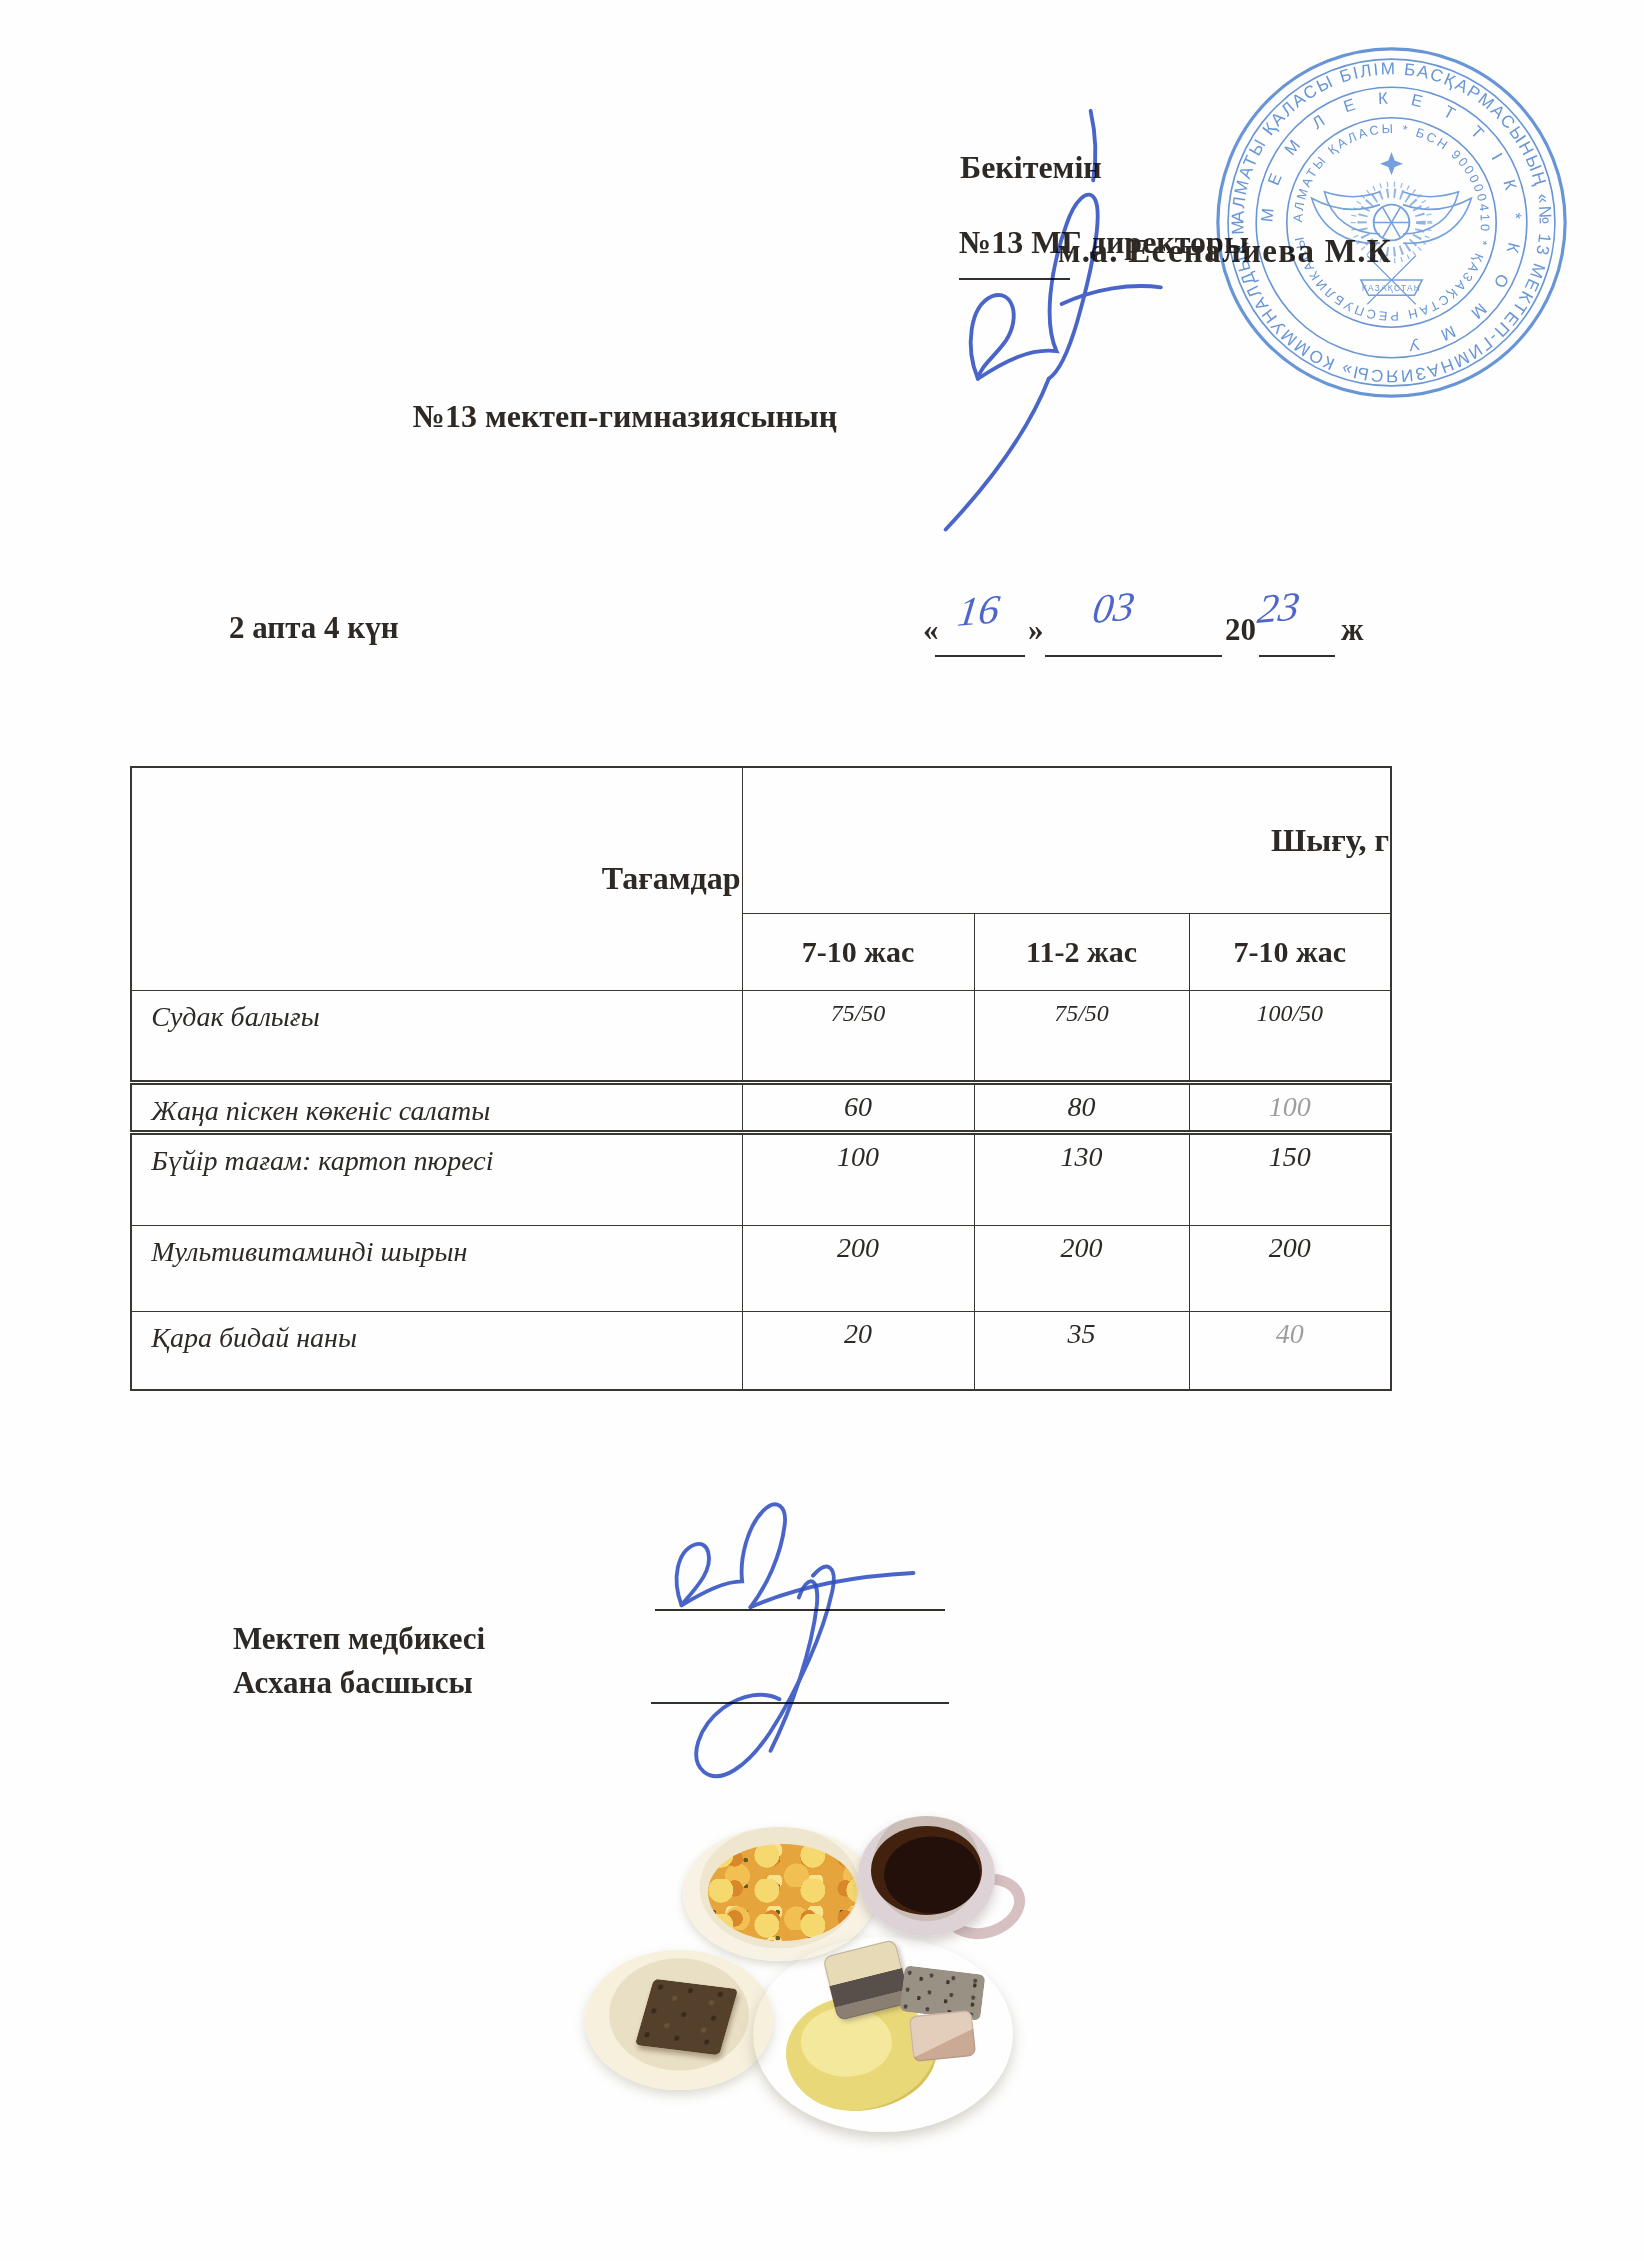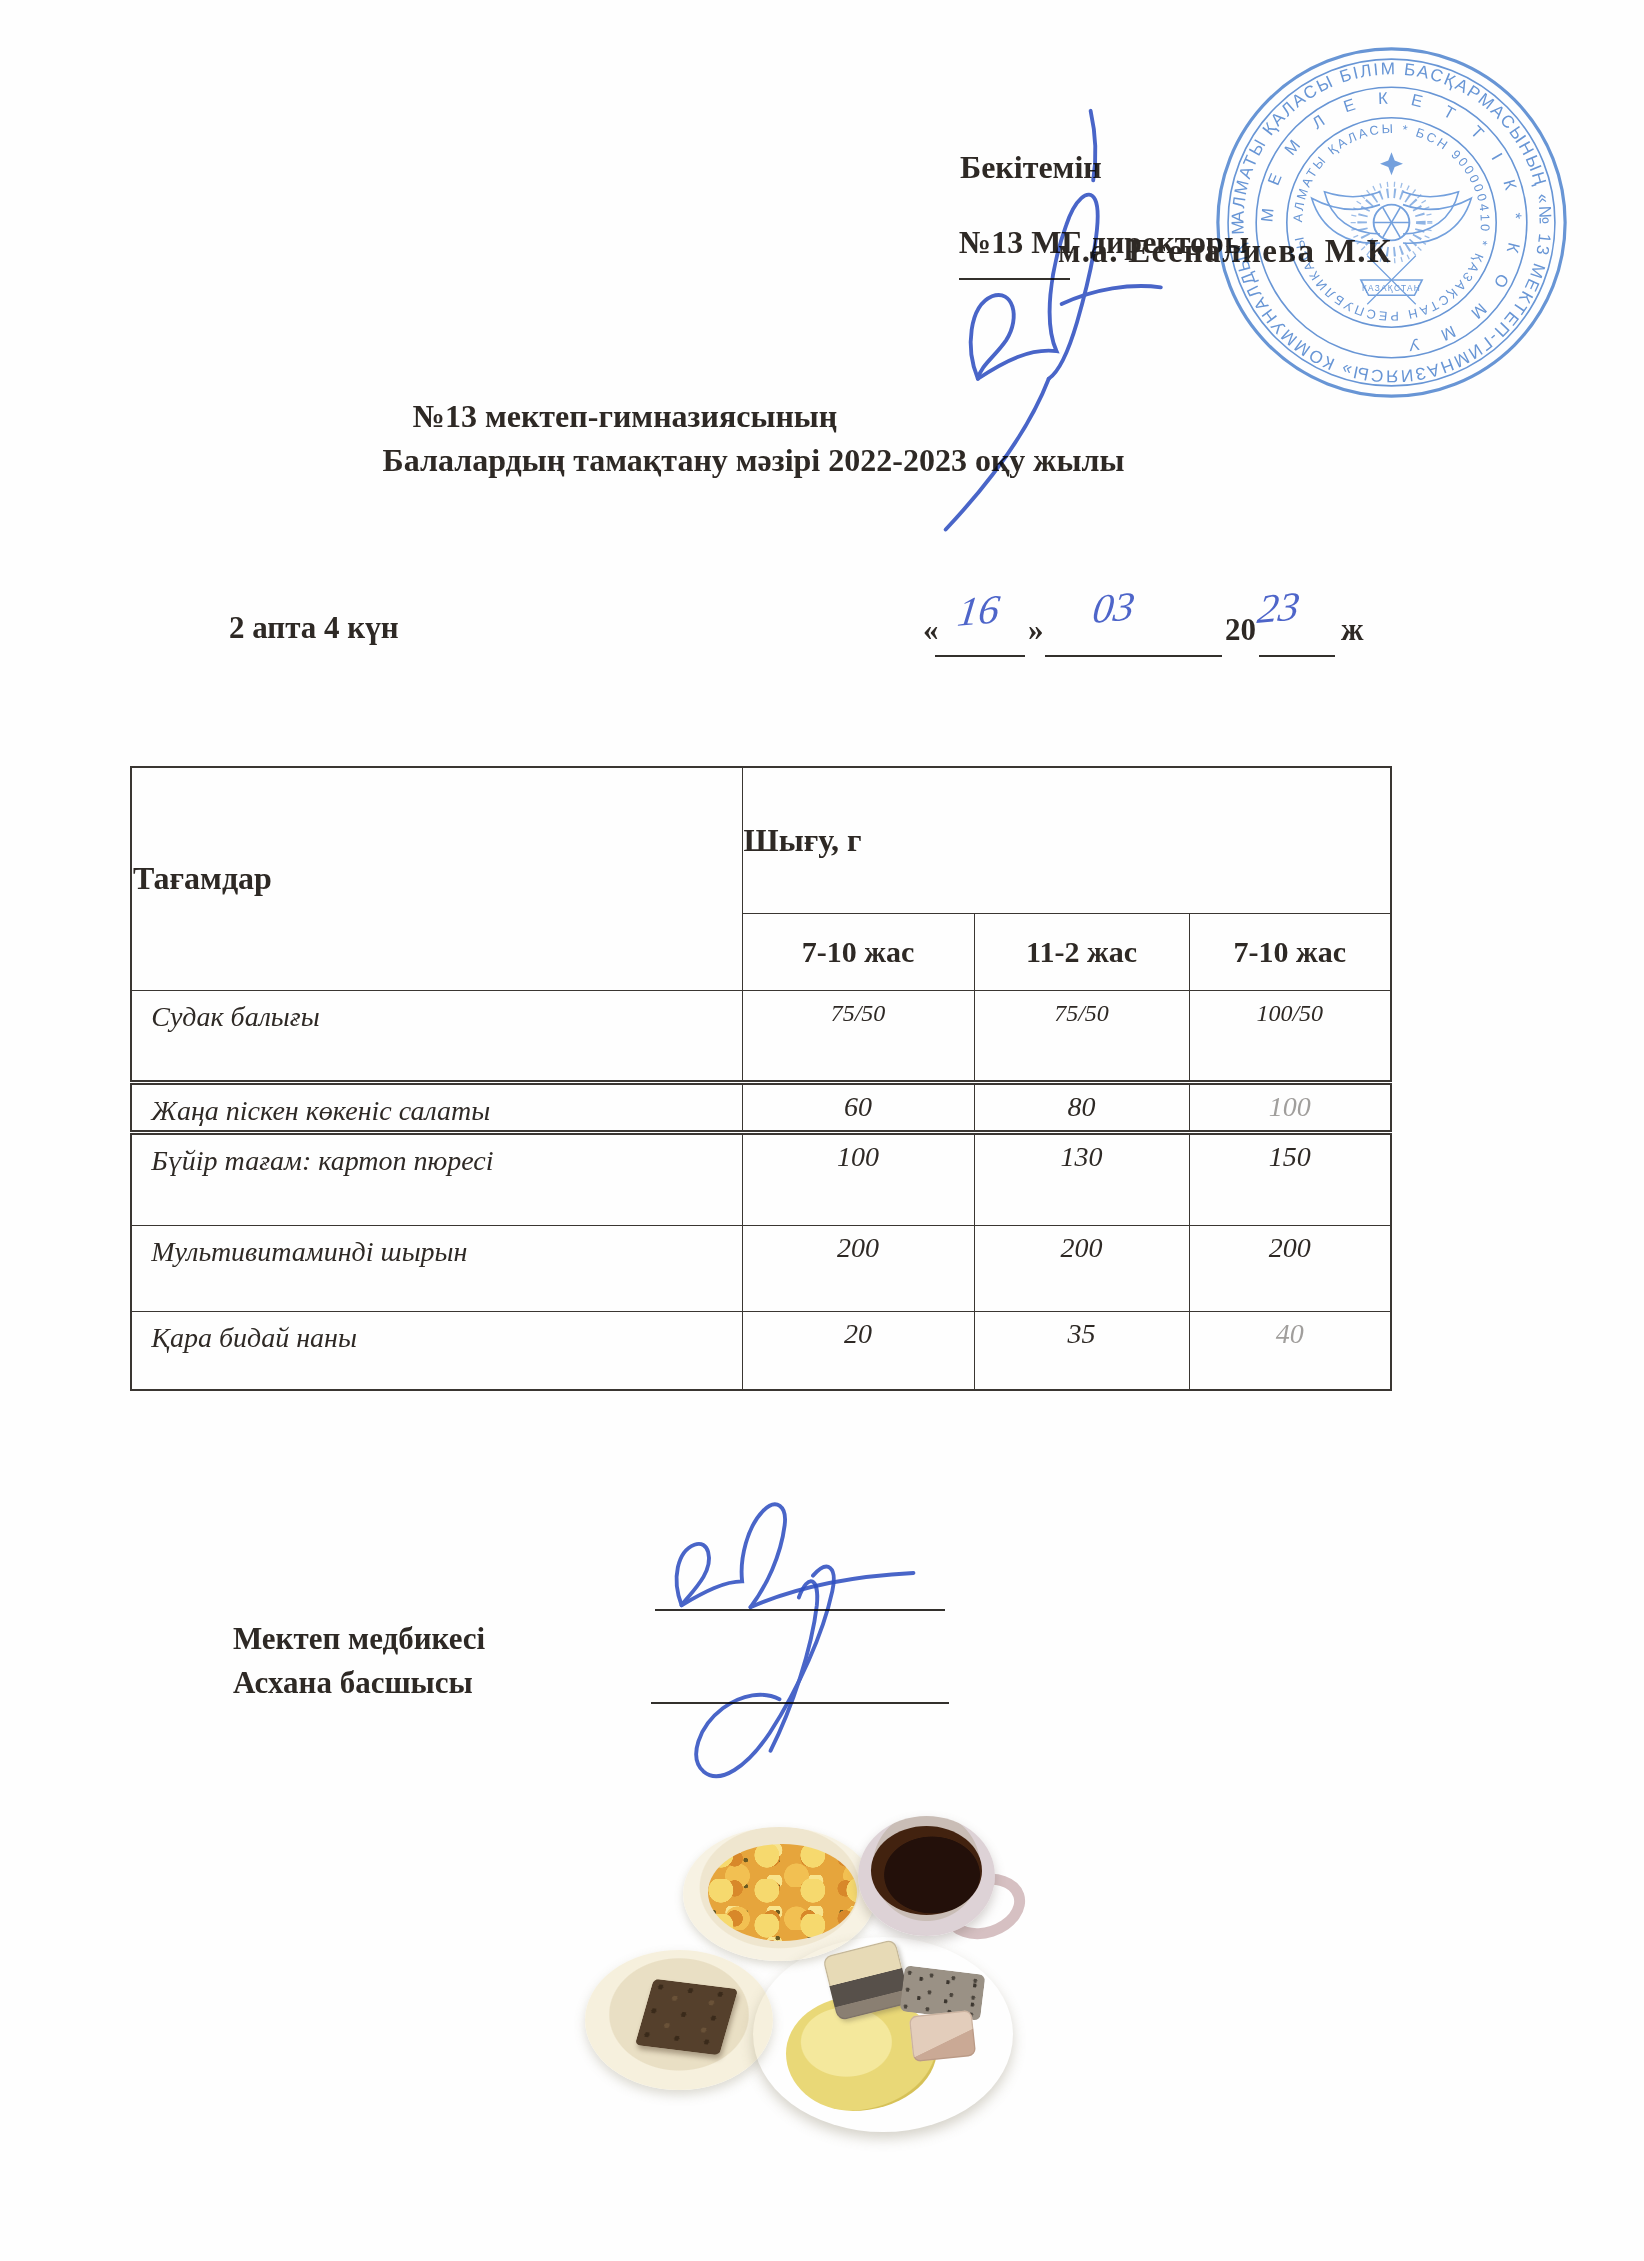--- a/index.html
+++ b/index.html
@@ -12,21 +12,21 @@
   .name-line{font-size:33px;font-weight:700;letter-spacing:1.3px;white-space:nowrap;}
   .title-center{text-align:center;font-size:32px;font-weight:700;white-space:nowrap;}
   .rule{border-top:2.6px solid #33302c;height:0;}
   .pen-digit{font-size:41px;font-style:italic;color:#3b55c4;opacity:.9;
              transform:skewX(-12deg) rotate(-5deg);transform-origin:left bottom;white-space:nowrap;}
   .date-glyph{font-size:31px;font-weight:600;white-space:nowrap;}
 
   table.menu{position:absolute;left:130px;top:766px;width:1260px;border-collapse:collapse;table-layout:fixed;}
   table.menu td,table.menu th{border:1.9px solid #3a3632;}
   table.menu{border:2.6px solid #3a3632;}
-  th.h1{font-size:32px;font-weight:700;vertical-align:middle;text-align:left;}
+  th.h1{font-size:32px;font-weight:700;vertical-align:middle;text-align:right;}
   th.h2{font-size:30px;font-weight:700;vertical-align:middle;text-align:center;}
   td.dish{font-size:28px;font-style:italic;text-align:left;vertical-align:top;padding:10.3px 6.4px 0 19.3px;}
   td.val{font-size:28px;font-style:italic;text-align:center;vertical-align:top;padding-top:6.4px;}
   td.val.small{font-size:24px;padding-top:9px;}
   td.faint{color:#a09e9c;}
   tr.dbl td{border-bottom:5.2px double #3a3632;}
 
   .sig-label{font-size:31px;font-weight:700;white-space:nowrap;}
 
   .stamp-svg{mix-blend-mode:multiply;opacity:.85;}
@@ -96,21 +96,20 @@
 <body>
 
 <div class="page">
 
   <div class="abs approval-line" style="left:960px;top:108px;">Бекітемін</div>
   <div class="abs approval-line" style="left:959px;top:183px;">№13 МГ директоры</div>
   <div class="abs rule" style="left:959px;top:278px;width:111px;"></div>
   <div class="abs name-line" style="left:1058px;top:233px;">м.а. Есеналиева М.К</div>
 
   <div class="abs title-center" style="left:258px;top:356px;width:734px;margin-top:42px;">№13 мектеп-гимназиясының</div>
-  <div class="abs title-center" style="left:193px;top:442px;width:1121px;">Балалардың тамақтану мәзірі 2022-2023 оқу жылы</div>
 
   <div class="abs doc-text b" style="left:229px;top:611px;">2 апта 4  күн</div>
   <div class="abs date-glyph" style="left:923px;top:612px;">«</div>
   <div class="abs pen-digit" style="left:955px;top:588px;">16</div>
   <div class="abs date-glyph" style="left:1028px;top:612px;">»</div>
   <div class="abs pen-digit" style="left:1090px;top:585px;">03</div>
   <div class="abs date-glyph" style="left:1225px;top:612px;">20</div>
   <div class="abs pen-digit" style="left:1255px;top:585px;">23</div>
   <div class="abs date-glyph" style="left:1341px;top:612px;">ж</div>
   <div class="abs rule" style="left:935px;top:655px;width:90px;"></div>

